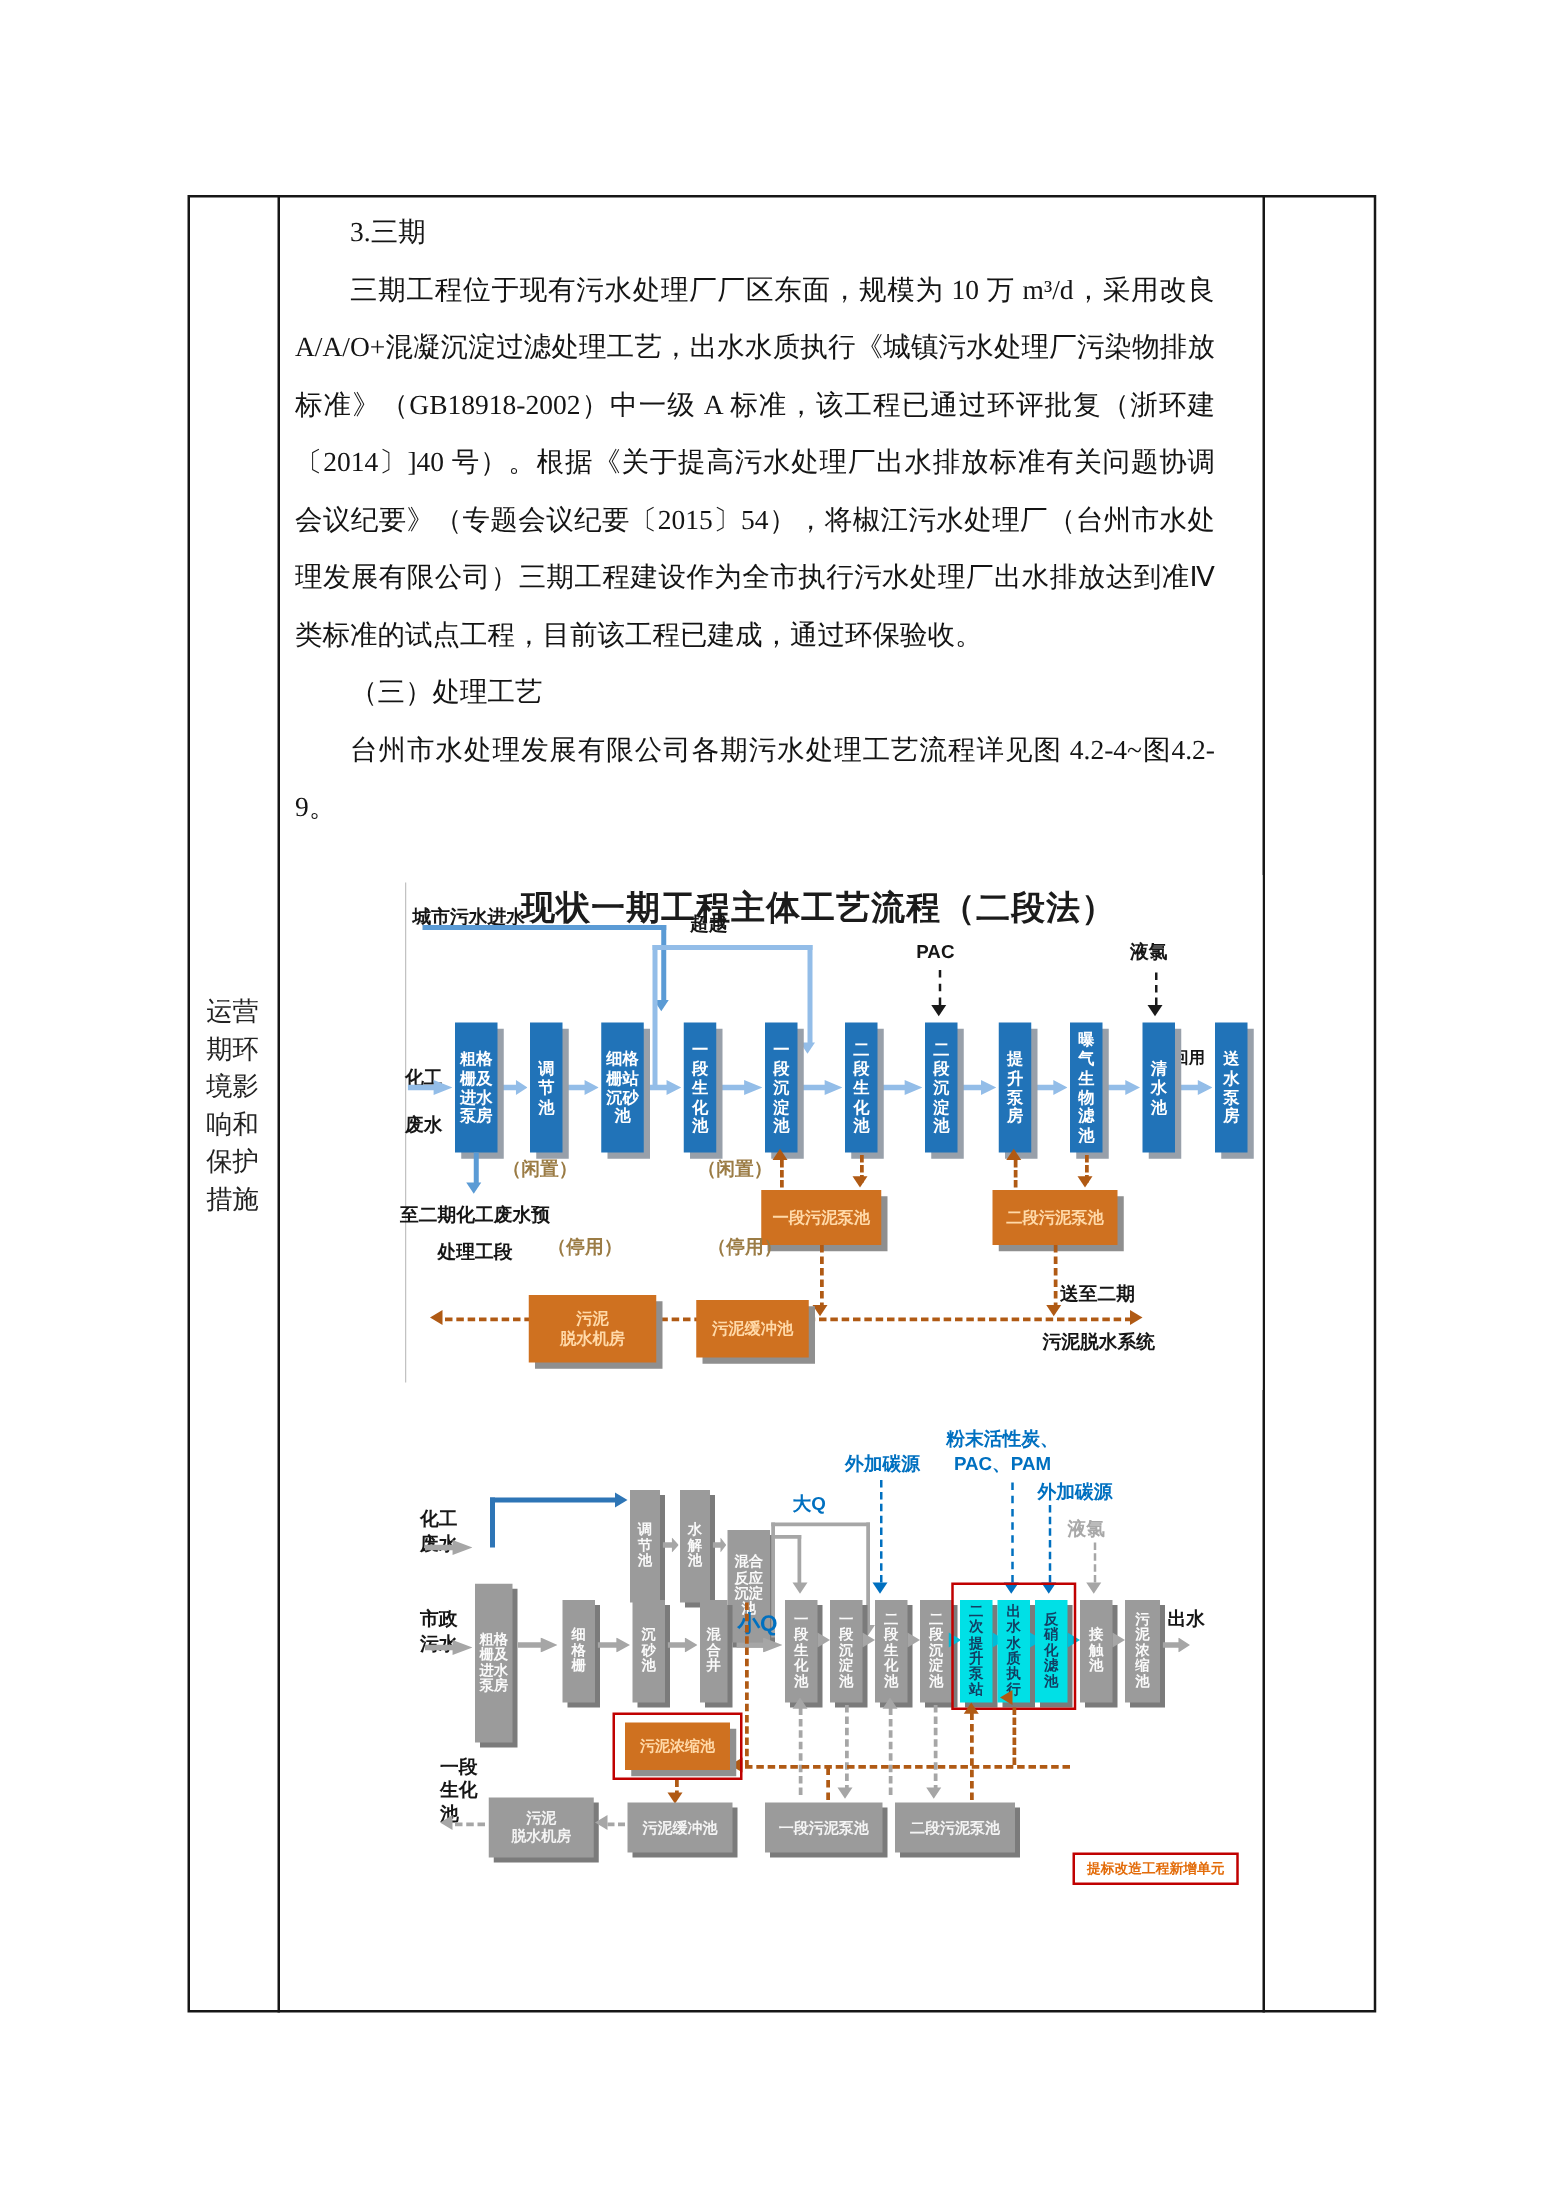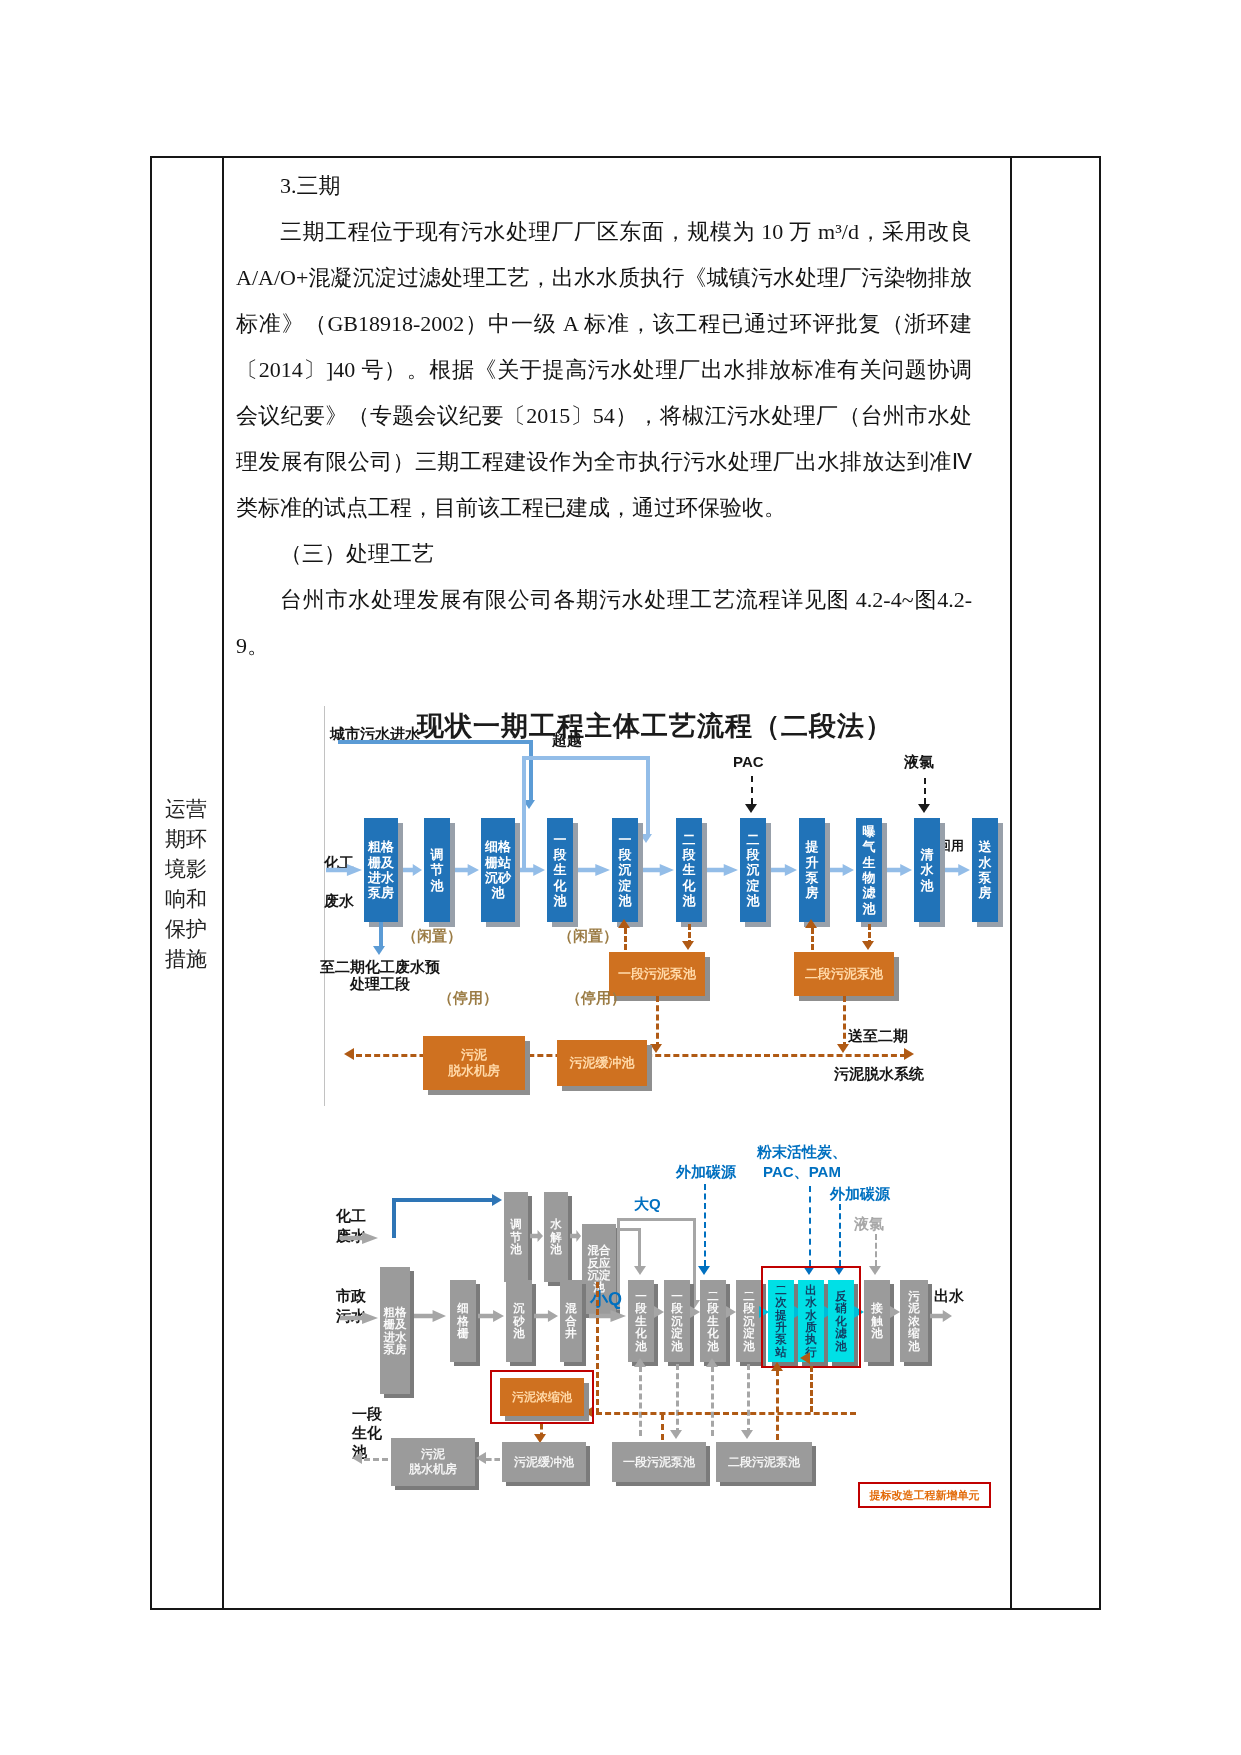--- a/index.html
+++ b/index.html
@@ -164,21 +164,21 @@
       </div>
     <div class="bx" style="left:672px;width:26px">
         <span>送水泵房</span>
       </div>
 
     <div class="lb lb-tan" style="left:102px;top:226px">（闲置）</div>
     <div class="lb lb-tan" style="left:258px;top:226px">（闲置）</div>
 
     <div class="vl c-lb" style="left:79px;top:222px;height:26px"></div>
     <div class="td c-lb" style="left:73px;top:246px"></div>
-    <div class="lb wrap ctr" style="left:20px;top:258px;width:120px;line-height:17px">至二期化工废水预处理工段</div>
+    <div class="lb wrap ctr" style="left:20px;top:258px;width:120px;line-height:29px">至二期化工废水预处理工段</div>
 
     <div class="vd c-ol" style="left:324px;top:228px;height:22px"></div>
     <div class="tu c-ol" style="left:318px;top:219px"></div>
     <div class="vd c-ol" style="left:388px;top:224px;height:22px"></div>
     <div class="td c-ol" style="left:382px;top:241px"></div>
     <div class="vd c-ol" style="left:511px;top:228px;height:22px"></div>
     <div class="tu c-ol" style="left:505px;top:219px"></div>
     <div class="vd c-ol" style="left:568px;top:224px;height:22px"></div>
     <div class="td c-ol" style="left:562px;top:241px"></div>
 

